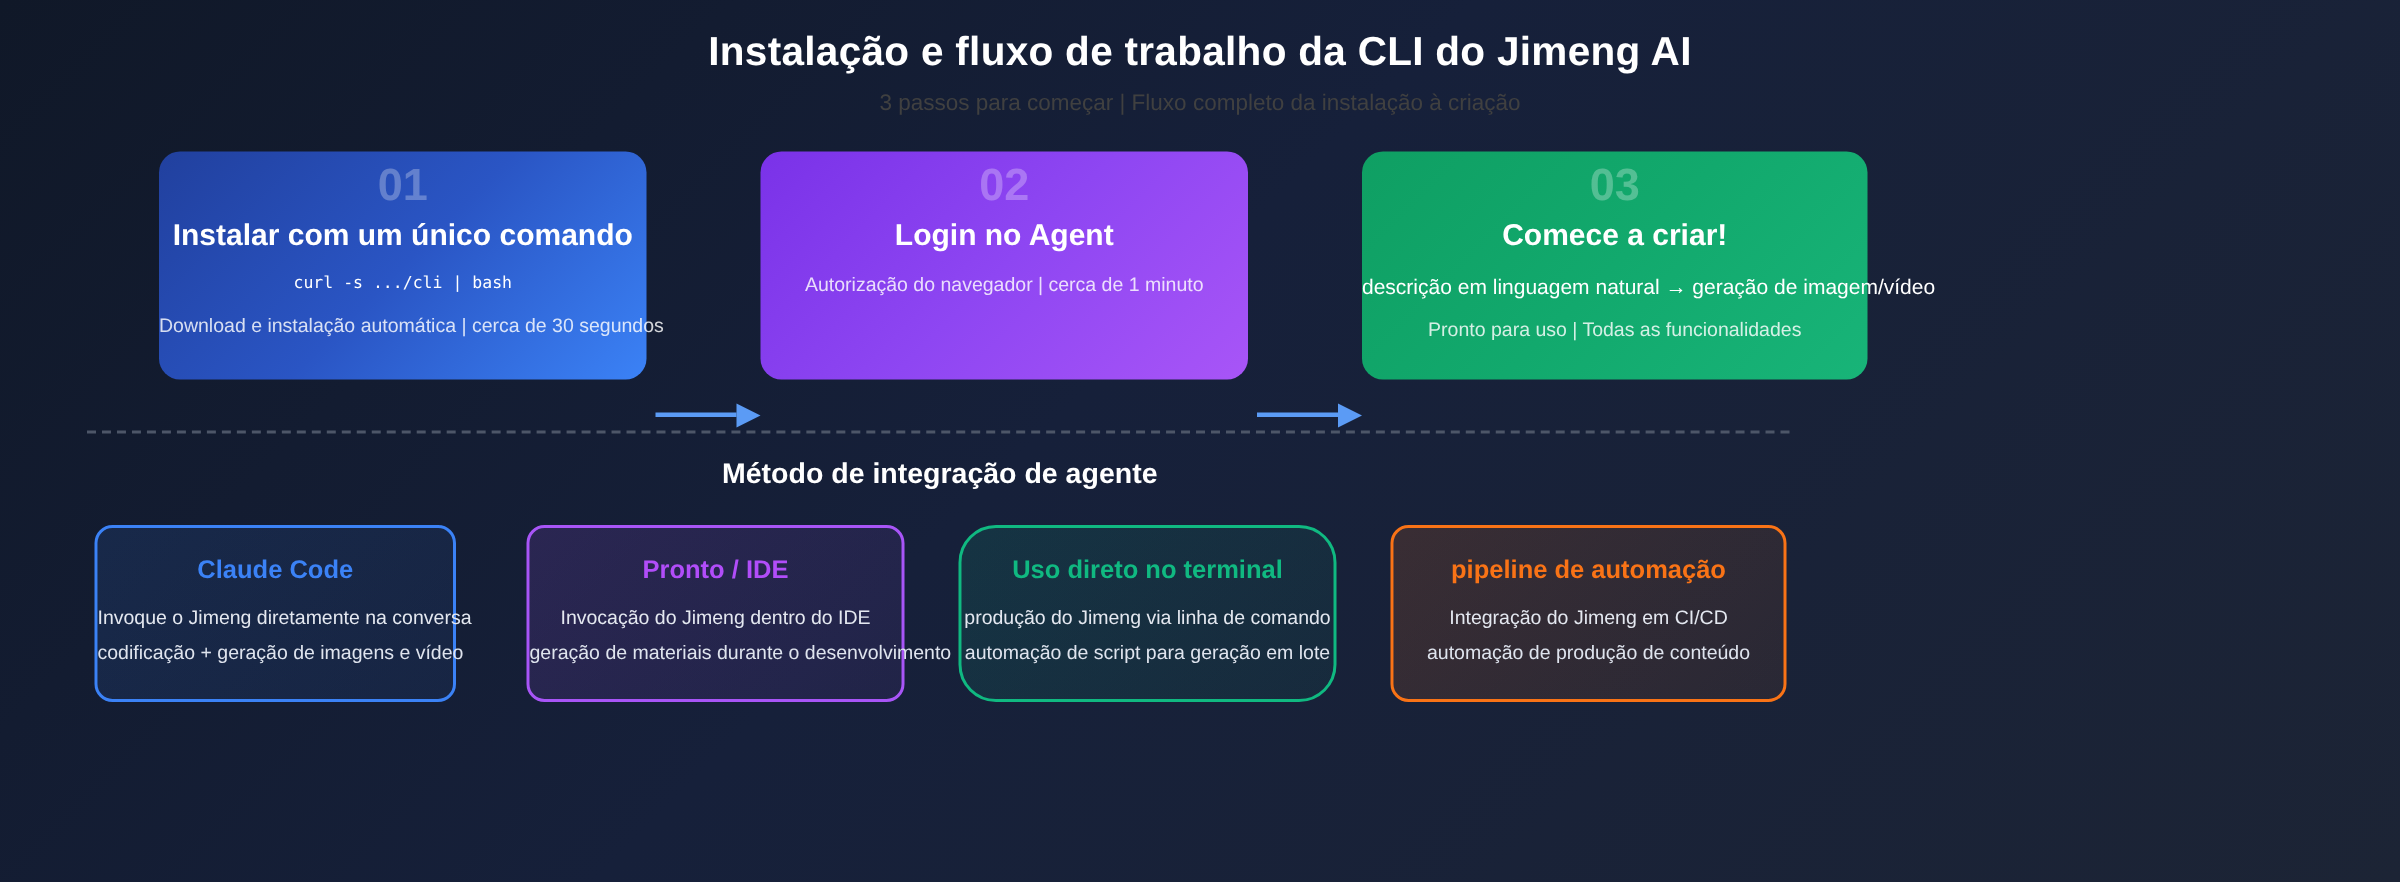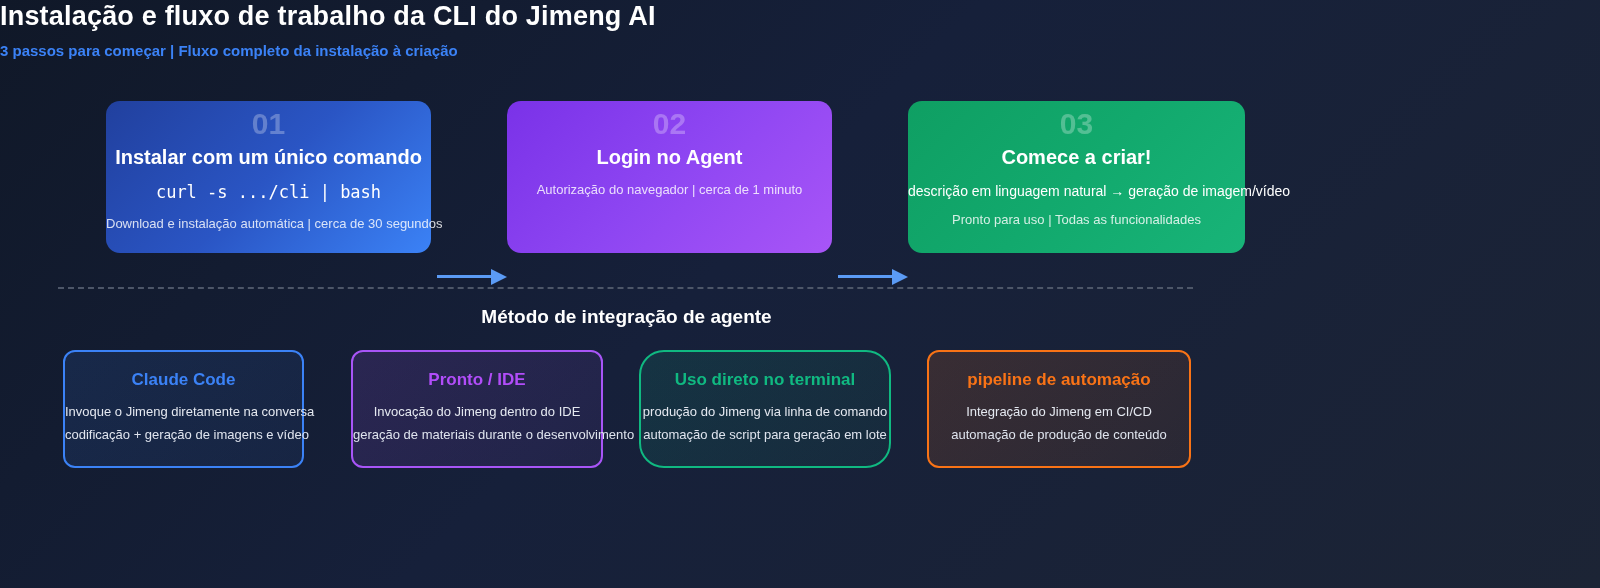--- a/index.html
+++ b/index.html
@@ -5,33 +5,33 @@
   * { box-sizing: border-box; margin: 0; padding: 0; }
   html, body { width: 1600px; height: 588px; overflow: hidden; }
   body {
     font-family: "Liberation Sans", sans-serif;
     background: linear-gradient(135deg, #101828 0%, #16203a 45%, #1c2435 100%);
     color: #ffffff;
     position: relative;
   }
 
   
-  .header { width: 100%; }
+  .header { width: 100%; text-align: center; padding-top: 18px; }
   .page-title {
     font-size: 27px;
     font-weight: bold;
     color: #ffffff;
     letter-spacing: 0.2px;
     line-height: 1.25;
   }
   .page-subtitle {
     font-size: 15px;
-    color: #3b82f6;
+    color: #404040;
     margin-top: 8px;
-    font-weight: bold;
+    font-weight: normal;
   }
 
   
   .steps-row {
     position: absolute;
     top: 101px;
     left: 0;
     width: 1600px;
     height: 152px;
     margin-left: 48px;
@@ -56,21 +56,21 @@
   }
   .step-title {
     font-size: 20px;
     font-weight: bold;
     color: #ffffff;
     margin-top: 7px;
     white-space: nowrap;
   }
   .step-cmd {
     font-family: "DejaVu Sans Mono", "Liberation Mono", monospace;
-    font-size: 17px;
+    font-size: 11px;
     color: #ffffff;
     margin-top: 13px;
     white-space: nowrap;
   }
   .step-desc {
     font-size: 14px;
     color: #ffffff;
     margin-top: 12px;
     white-space: nowrap;
   }

